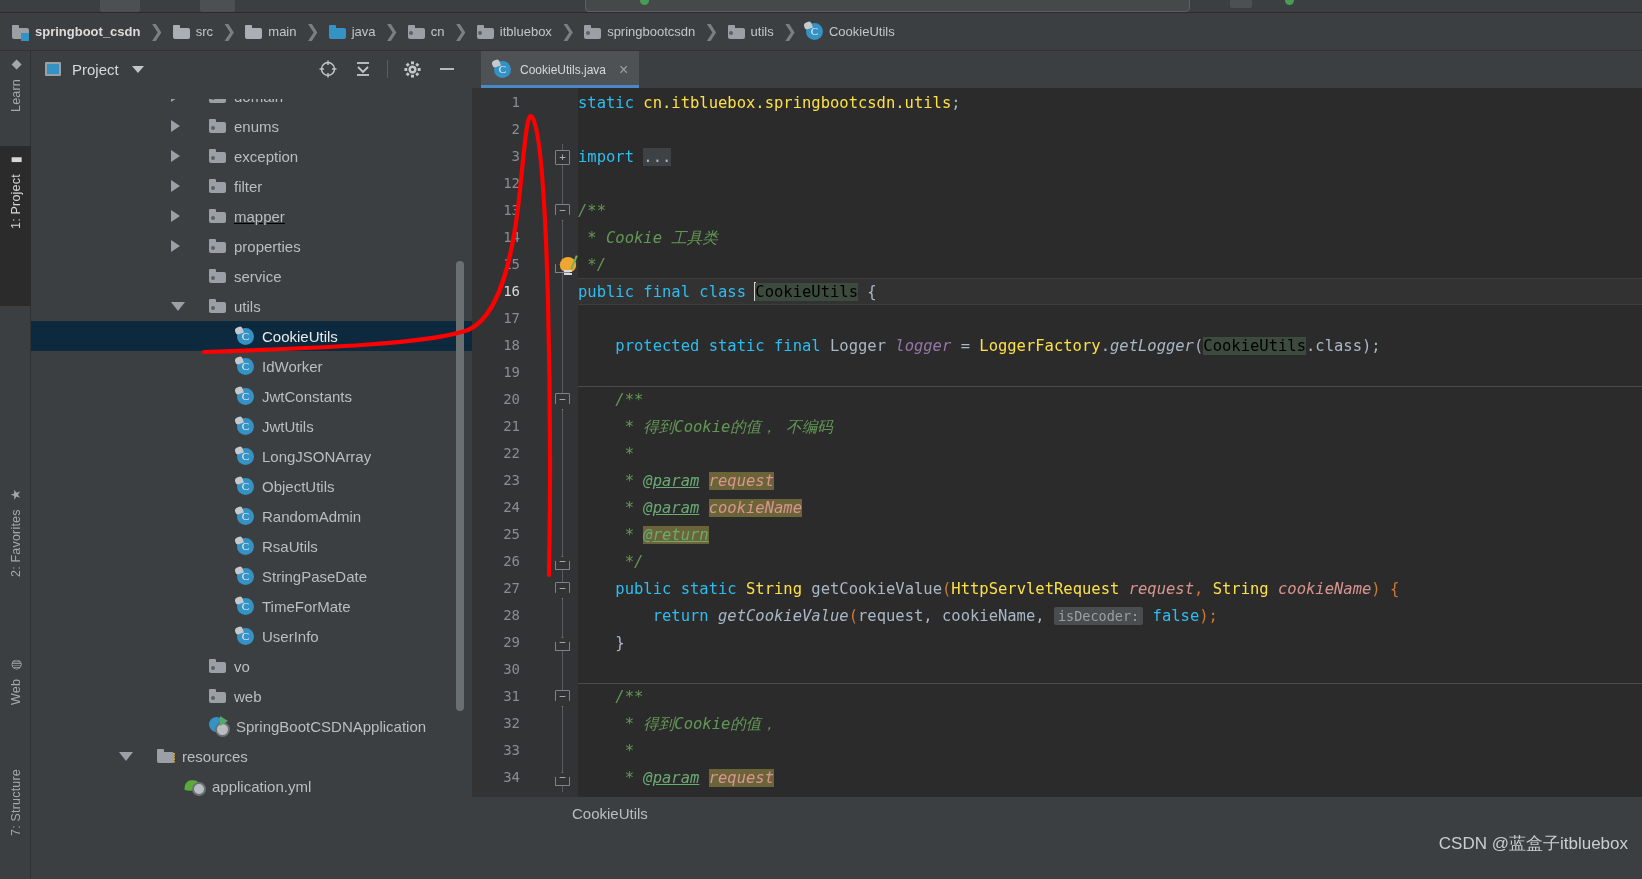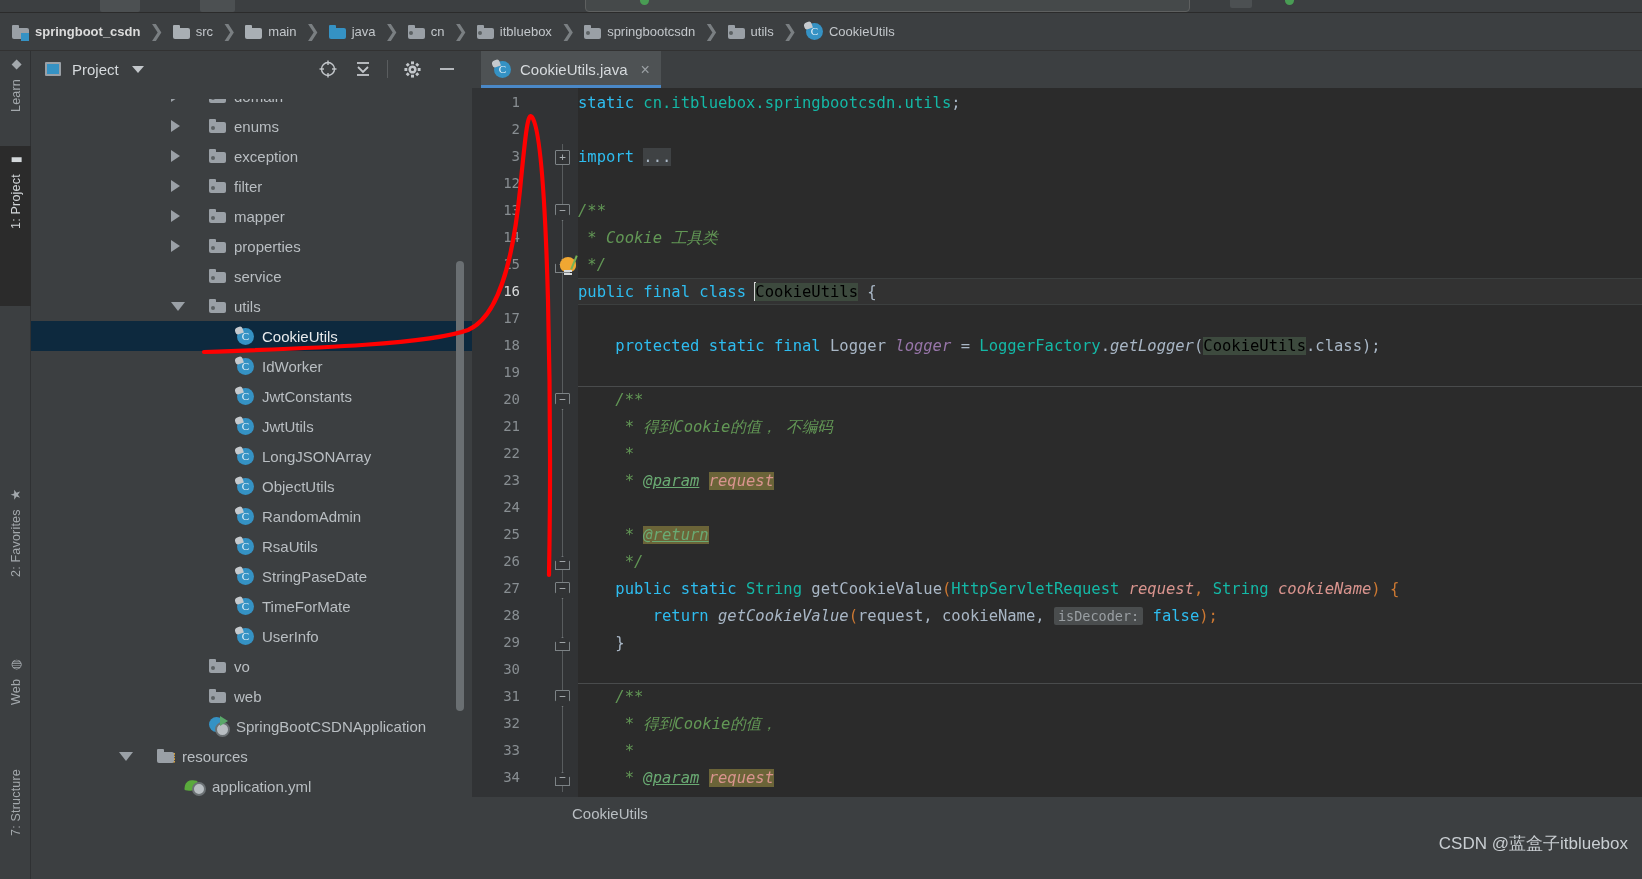--- a/index.html
+++ b/index.html
@@ -120,21 +120,21 @@
 
   
   .editor{ position:absolute; left:472px; top:51px; width:1170px; height:828px;
     background:#2b2b2b; }
   .tabbar{ position:absolute; left:0; top:0; width:1170px; height:37px;
     background:#3c3f41; }
   .tab{ position:absolute; left:9px; top:0; height:37px; background:#4e5254;
     display:flex; align-items:center; padding:0 11px 0 13px; }
   .tab:after{ content:""; position:absolute; left:0; bottom:0; width:100%;
     height:3px; background:#4a88c7; }
-  .tabtext{ color:#d6dadd; font-size:15px; margin-left:9px; }
+  .tabtext{ color:#d6dadd; font-size:12px; margin-left:9px; }
   .tabclose{ color:#9ba0a4; font-size:16px; margin-left:13px; }
 
   .gutter{ position:absolute; left:0; top:37px; width:106px; height:760px;
     background:#313335; }
   .lnum{ position:absolute; right:58px; color:#888e92; font-size:14px;
     font-family:"DejaVu Sans Mono", monospace; text-align:right; width:40px; }
   .lnum.cur{ color:#d8dadb; }
   .foldline{ position:absolute; left:90px; width:1px; background:#585c5e; }
   .foldmark{ position:absolute; left:83px; width:15px; height:15px;
     background:#313335; border:1px solid #7d8386; color:#a8aeb1; font-size:11px;
@@ -160,21 +160,21 @@
 
   .code{ position:absolute; left:106px; top:37px; width:1064px; height:760px;
     overflow:hidden; font-family:"DejaVu Sans Mono", monospace; font-size:15.5px; }
   .cl{ position:absolute; left:0; white-space:pre; line-height:27px; height:27px; }
   .curline{ position:absolute; left:0; width:1170px; height:27px;
     background:#323232; border-top:1px solid #3c3f3f; border-bottom:1px solid #3c3f3f; }
   .sephr{ position:absolute; left:0; width:1064px; height:1px; background:#494b4c; }
 
   .kw{ color:#cc7832; }
   .kw2{ color:#2ebdf0; }
-  .pkg{ color:#14b8a6; }
+  .pkg{ color:#fde047; }
   .txt{ color:#a9b7c6; }
   .cmt{ color:#629755; font-style:italic; }
   .tag{ color:#6aab73; font-style:italic; text-decoration:underline; }
   .param{ color:#d9948e; font-style:italic; }
   .mth{ color:#a9b7c6; }
   .mths{ color:#a9b7c6; font-style:italic; }
   .fld{ color:#9876aa; font-style:italic; }
   .hl-ident{ background:#3d4a3e; }
   .hl-doc{ background:#6b6438; }
   .hl-imp{ background:#3f4244; color:#a9b7c6; }
@@ -392,21 +392,21 @@
           <span style="position: absolute; left: 178px; display: flex; align-items: center;">
             <span class="ico ico-folder">
               <b></b>
               <i></i>
             </span>
             <span class="tlabel">filter</span>
           </span>
         </div>
         <div class="trow" style="top: 102px; position: absolute; left: 0px; width: 441px;">
           <span class="tarrow closed" style="left: 140px;"></span>
-          <span style="position: absolute; left: 178px; display: flex; align-items: center;">
+          <span style="position: absolute; left: 178px; display: flex; align-items: center; text-decoration: underline;">
             <span class="ico ico-folder">
               <b></b>
               <i></i>
             </span>
             <span class="tlabel">mapper</span>
           </span>
         </div>
         <div class="trow" style="top: 132px; position: absolute; left: 0px; width: 441px;">
           <span class="tarrow closed" style="left: 140px;"></span>
           <span style="position: absolute; left: 178px; display: flex; align-items: center;">
@@ -624,20 +624,21 @@
         <div class="cl" style="top: 137px;"><span class="cmt"> * Cookie 工具类</span></div>
         <div class="cl" style="top: 164px;"><span class="cmt"> */</span></div>
         <div class="cl" style="top: 191px;"><span class="kw2">public final class </span><span class="caret"></span><span class="hl-ident">CookieUtils</span><span class="txt"> {</span></div>
         <div class="cl" style="top: 218px;"></div>
         <div class="cl" style="top: 245px; text-align: right;"><span class="kw2">    protected static final </span><span class="txt">Logger </span><span class="fld">logger</span><span class="txt"> = </span><span class="pkg">LoggerFactory</span><span class="txt">.</span><span class="mths">getLogger</span><span class="txt">(</span><span class="hl-ident">CookieUtils</span><span class="txt">.class);</span></div>
         <div class="cl" style="top: 272px;"></div>
         <div class="cl" style="top: 299px;"><span class="cmt">    /**</span></div>
         <div class="cl" style="top: 326px;"><span class="cmt">     * 得到Cookie的值， 不编码</span></div>
         <div class="cl" style="top: 353px;"><span class="cmt">     *</span></div>
         <div class="cl" style="top: 380px;"><span class="cmt">     * </span><span class="tag">@param</span><span class="cmt"> </span><span class="param hl-doc">request</span></div>
+        <div class="cl" style="top: 407px;"><span class="cmt">     * </span><span class="tag">@param</span><span class="cmt"> </span><span class="param hl-doc">cookieName</span></div>
         <div class="cl" style="top: 434px;"><span class="cmt">     * </span><span class="tag hl-doc">@return</span></div>
         <div class="cl" style="top: 461px;"><span class="cmt">     */</span></div>
         <div class="cl" style="top: 488px;"><span class="kw2">    public static </span><span class="pkg">String</span><span class="txt"> </span><span class="mth">getCookieValue</span><span class="kw">(</span><span class="pkg">HttpServletRequest</span><span class="txt"> </span><span class="param">request</span><span class="kw">, </span><span class="pkg">String</span><span class="txt"> </span><span class="param">cookieName</span><span class="kw">) {</span></div>
         <div class="cl" style="top: 515px;"><span class="kw2">        return </span><span class="mths">getCookieValue</span><span class="kw">(</span><span class="txt">request, cookieName, </span><span class="hint">isDecoder:</span><span class="txt"> </span><span class="kw2">false</span><span class="kw">);</span></div>
         <div class="cl" style="top: 542px;"><span class="txt">    }</span></div>
         <div class="cl" style="top: 569px;"></div>
         <div class="cl" style="top: 596px;"><span class="cmt">    /**</span></div>
         <div class="cl" style="top: 623px;"><span class="cmt">     * 得到Cookie的值，</span></div>
         <div class="cl" style="top: 650px;"><span class="cmt">     *</span></div>
         <div class="cl" style="top: 677px;"><span class="cmt">     * </span><span class="tag">@param</span><span class="cmt"> </span><span class="param hl-doc">request</span></div>

